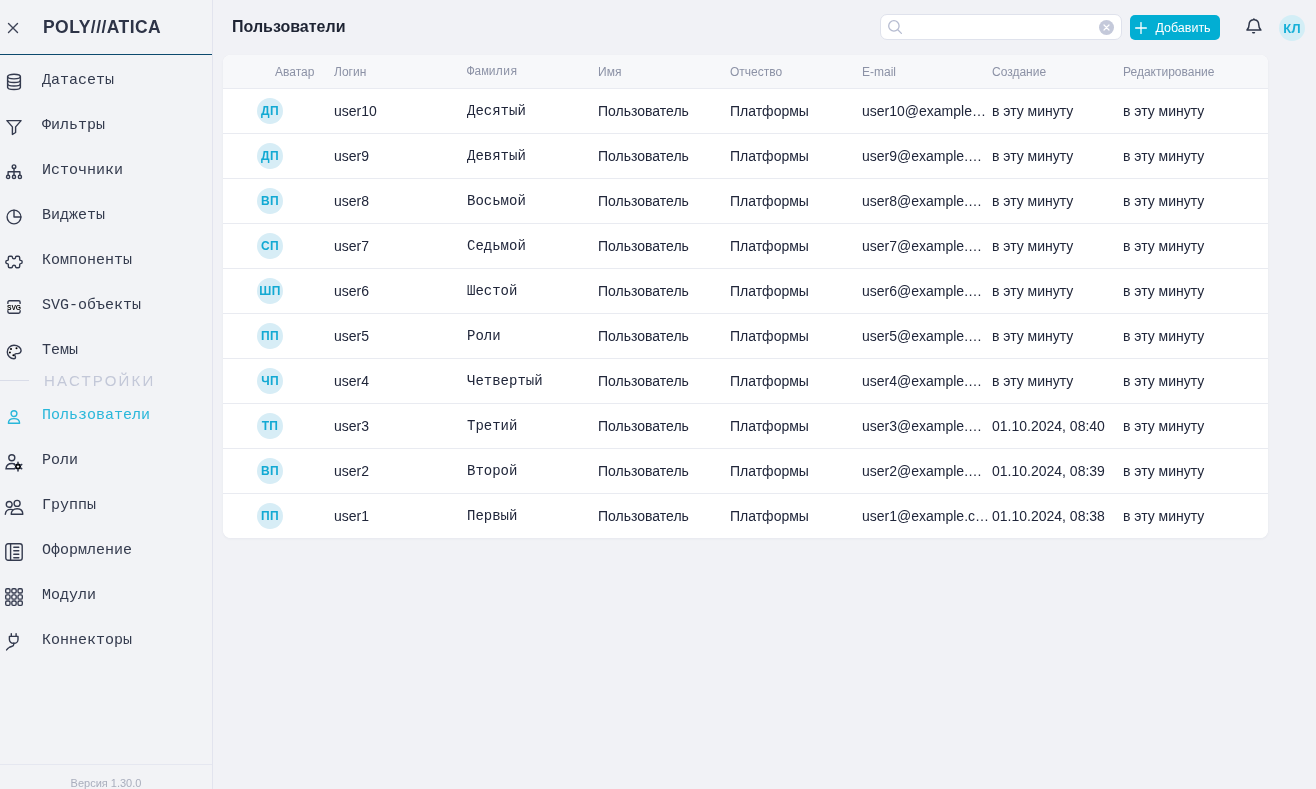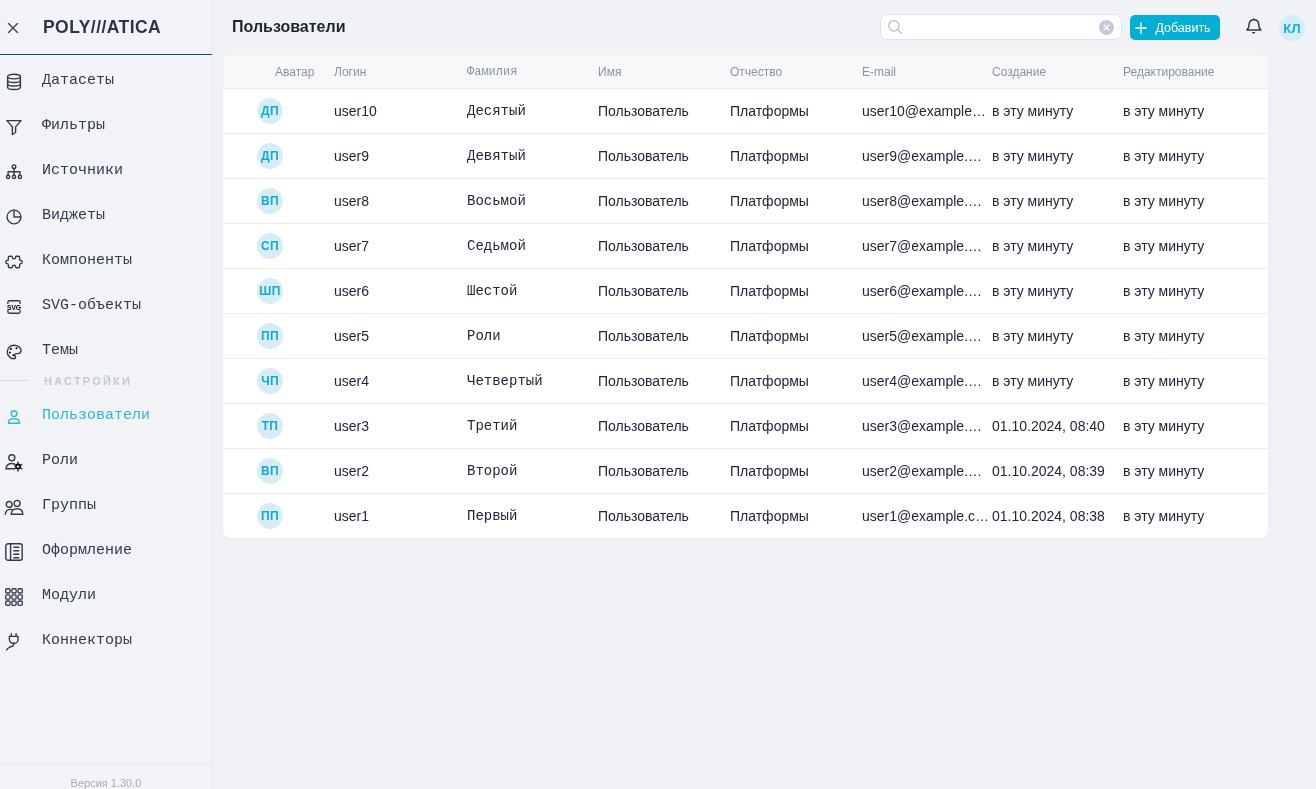--- a/index.html
+++ b/index.html
@@ -14,21 +14,21 @@
   .sb-close { position:absolute; left:4px; top:19px; width:18px; height:18px; color:#3d4357; }
   .sb-logo { position:absolute; left:43px; top:17px; font-size:17.5px; font-weight:700;
              color:#2e3447; letter-spacing:0.45px; }
   .nav { padding-top:4px; }
   .nav-item { height:45px; display:flex; align-items:center; cursor:default; }
   .nav-ic { width:18px; height:18px; margin-left:5px; flex:none; overflow:visible; }
   .nav-txt { margin-left:19px; font-size:15px; color:#333a4d; position:relative; top:-1px;font-family:Liberation Mono, monospace; }
   .nav-item.active .nav-txt { color:#29b7da; }
   .nav-sect { height:20px; display:flex; align-items:center; position:relative; padding-bottom:7px; }
   .nav-sect .line { position:absolute; left:0; top:6px; width:29px; height:1px; background:#d9dce8; }
-  .nav-sect .lbl { margin-left:44px; font-size:11px; font-weight:700; letter-spacing:2.2px;
+  .nav-sect .lbl { margin-left:44px; font-size:15px; font-weight:400; letter-spacing:2.2px;
                    color:#c3c8d8; }
   .sb-ver { position:absolute; left:0; bottom:0; width:100%; height:25px;
             border-top:1px solid #e5e7f0; text-align:center; font-size:11px;
             color:#a9aebd; line-height:37px; }
 
   
   .topbar { position:absolute; left:214px; top:0; width:1102px; height:55px; }
   .pg-title { position:absolute; left:18px; top:18px; font-size:16px; font-weight:700; color:#1e2433; }
   .search { position:absolute; left:666px; top:14px; width:242px; height:26px; background:#fff;
             border:1px solid #dfe2ec; border-radius:7px; }

